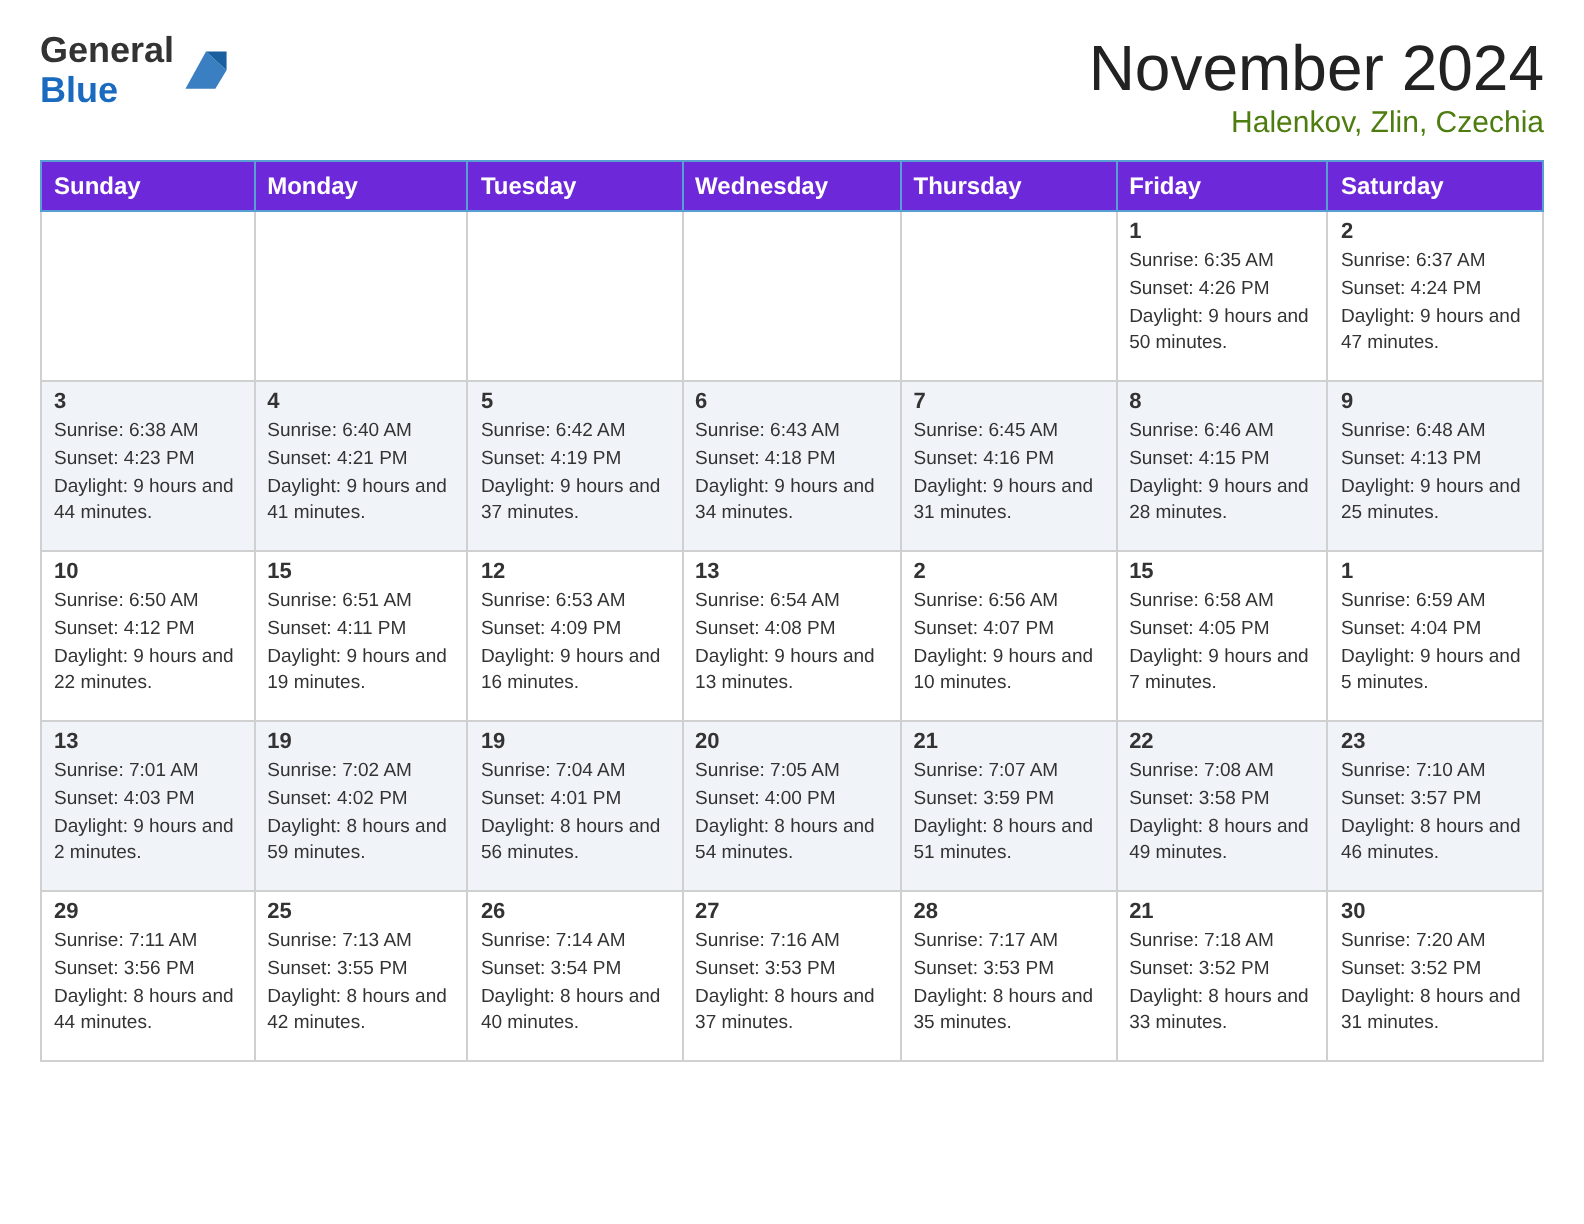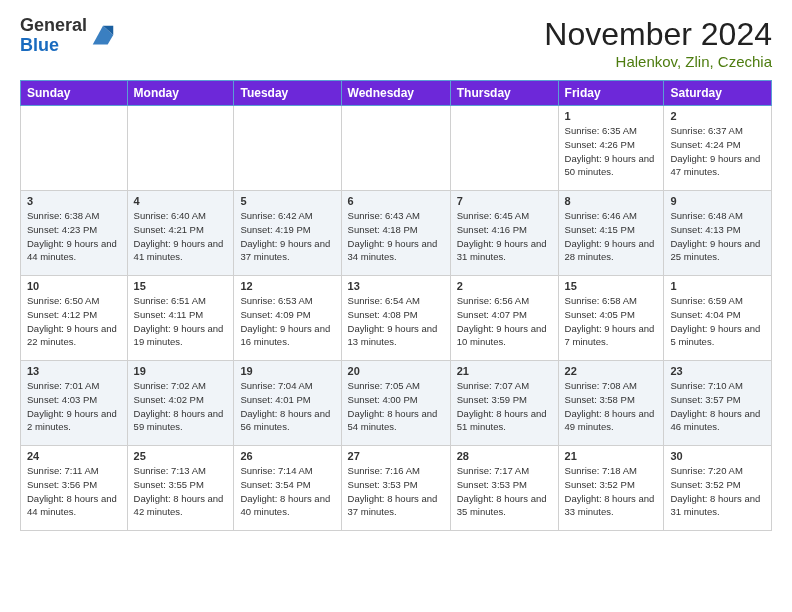--- a/index.html
+++ b/index.html
@@ -232,21 +232,21 @@
             <span class="day-num">22</span>
             <div class="day-info">Sunrise: 7:08 AM<br>Sunset: 3:58 PM<br>Daylight: 8 hours and 49 minutes.</div>
           </td>
           <td>
             <span class="day-num">23</span>
             <div class="day-info">Sunrise: 7:10 AM<br>Sunset: 3:57 PM<br>Daylight: 8 hours and 46 minutes.</div>
           </td>
         </tr>
         <tr>
           <td>
-            <span class="day-num">24</span>
+            <span class="day-num">29</span>
             <div class="day-info">Sunrise: 7:11 AM<br>Sunset: 3:56 PM<br>Daylight: 8 hours and 44 minutes.</div>
           </td>
           <td>
             <span class="day-num">25</span>
             <div class="day-info">Sunrise: 7:13 AM<br>Sunset: 3:55 PM<br>Daylight: 8 hours and 42 minutes.</div>
           </td>
           <td>
             <span class="day-num">26</span>
             <div class="day-info">Sunrise: 7:14 AM<br>Sunset: 3:54 PM<br>Daylight: 8 hours and 40 minutes.</div>
           </td>

